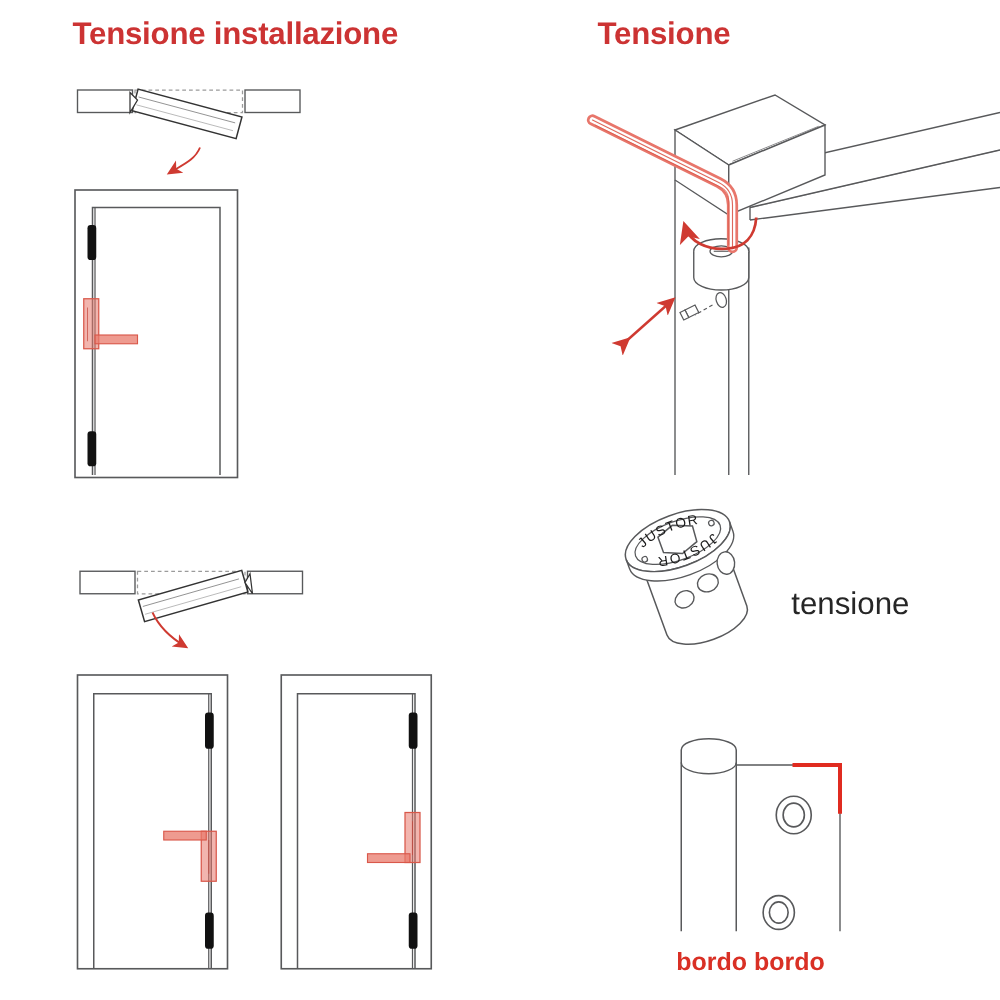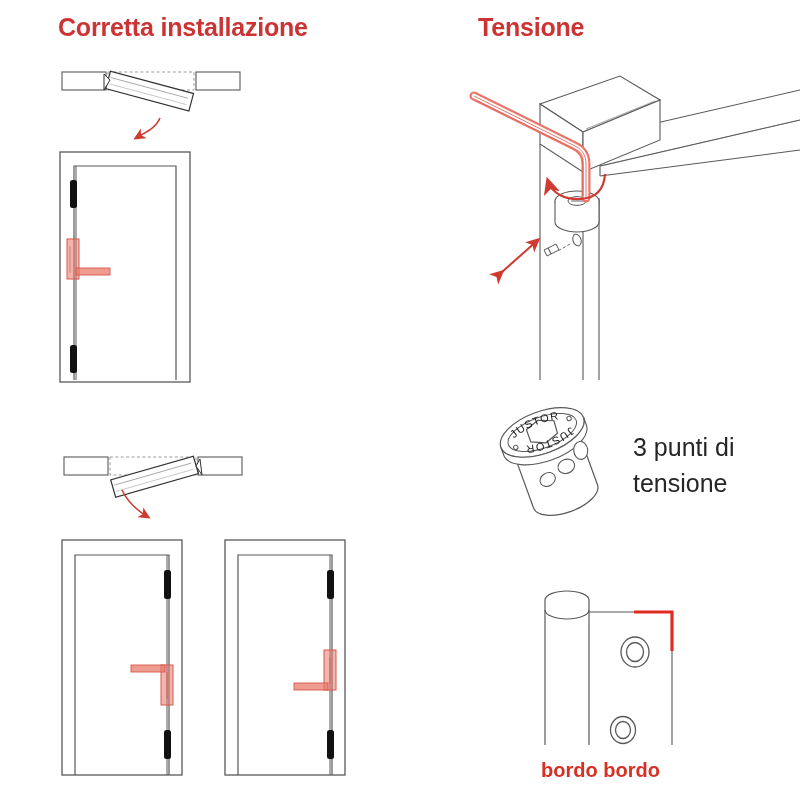--- a/index.html
+++ b/index.html
@@ -49,25 +49,25 @@
     left: 0;
     top: 0;
     width: 800px;
     height: 800px;
     pointer-events: none;
   }
 </style>
 </head>
 <body style="background: rgb(255, 255, 255);">
 
-<div class="title" id="title-left" style="color: rgb(204, 51, 51);">Corretta installazione</div>
+<div class="title" id="title-left" style="color: rgb(204, 51, 51);">Tensione installazione</div>
 
 <div class="title" id="title-right" style="color: rgb(204, 51, 51);">Tensione</div>
 
-<div class="caption" id="caption-tension" style="color: rgb(38, 38, 38);"><span>3 punti di</span><br><span>tensione</span></div>
+<div class="caption" id="caption-tension" style="color: rgb(38, 38, 38);"><br><span>tensione</span></div>
 
 <div class="caption" id="caption-bordo" style="color: rgb(217, 48, 37);">bordo bordo</div>
 
 <svg class="layer" viewBox="0 0 800 800" xmlns="http://www.w3.org/2000/svg">
   <defs>
     <marker id="redArrow" markerWidth="9" markerHeight="9" refX="6" refY="4.2" orient="auto" markerUnits="strokeWidth">
       <path d="M0,0.4 L8,4.2 L0,8 L2.1,4.2 Z" fill="#cf3a31"></path>
     </marker>
     <marker id="redArrowSm" markerWidth="8" markerHeight="8" refX="5.6" refY="3.8" orient="auto" markerUnits="strokeWidth">
       <path d="M0,0.4 L7.2,3.8 L0,7.2 L1.9,3.8 Z" fill="#cf3a31"></path>

